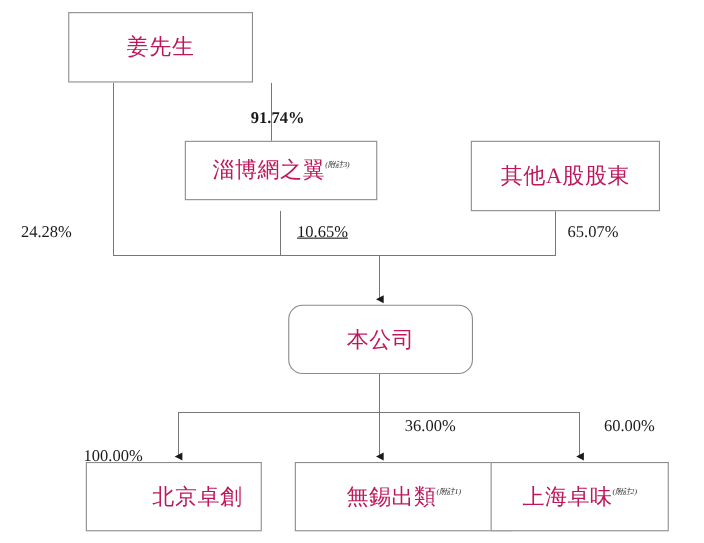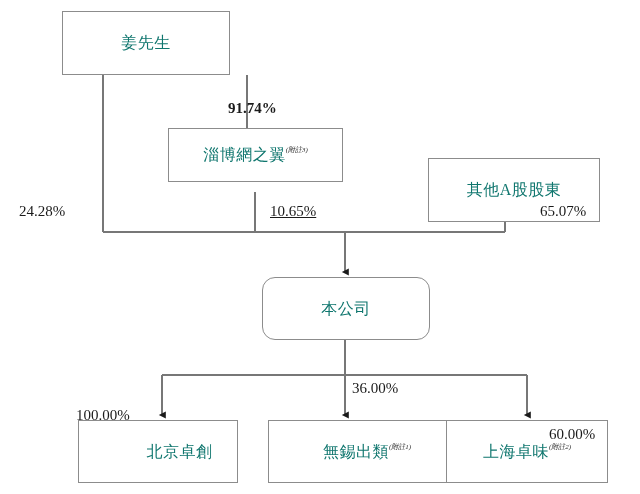--- a/index.html
+++ b/index.html
@@ -30,24 +30,24 @@
   .node-box {
     position: absolute;
     box-sizing: border-box;
     border: 1px solid #8c8c8c;
     background: #ffffff;
     display: flex;
     align-items: center;
     justify-content: center;
   }
   .node-label {
-    font-size: 16px;
+    font-size: 20px;
     line-height: 1;
     letter-spacing: 0.5px;
-    color: #0f766e;
+    color: #be185d;
     white-space: nowrap;
     position: relative;
     display: inline-block;
   }
   .node-note {
     font-size: 7px;
     letter-spacing: 0;
     vertical-align: super;
     position: relative;
     top: -5px;
@@ -104,21 +104,21 @@
 
   <div class="node-box" style="left:62px; top:11px; width:168px; height:64px;">
     <span class="node-label">姜先生</span>
   </div>
 
   <div class="node-box" style="left:168px; top:128px; width:175px; height:54px;align-items:center;">
     <span class="node-label">淄博網之翼</span>
       <span class="node-note">(附註3)</span>
   </div>
 
-  <div class="node-box" style="left:428px; top:128px; width:172px; height:64px;margin-top:30px;">
+  <div class="node-box" style="left:428px; top:128px; width:172px; height:64px;">
     <span class="node-label">其他A股股東</span>
   </div>
 
   <div class="node-box" style="left:262px; top:277px; width:168px; height:63px;border-radius:13px;">
     <span class="node-label">本公司</span>
   </div>
 
   <div class="node-box" style="left:78px; top:420px; width:160px; height:63px;padding-left:43px;">
     <span class="node-label">北京卓創</span>
   </div>
@@ -132,21 +132,21 @@
     <span class="node-label">上海卓味</span>
       <span class="node-note">(附註2)</span>
   </div>
 
   <span class="pct-label" style="left:228px; top:101px;font-weight:bold;">91.74%</span>
 
   <span class="pct-label" style="left:19px; top:204px;">24.28%</span>
 
   <span class="pct-label" style="left:270px; top:204px;text-decoration:underline;">10.65%</span>
 
-  <span class="pct-label" style="left:540px; top:204px;">65.07%</span>
+  <span class="pct-label" style="left:516px; top:204px;">65.07%</span>
 
   <span class="pct-label" style="left:76px; top:372px;margin-top:36px;">100.00%</span>
 
-  <span class="pct-label" style="left:352px; top:381px;">36.00%</span>
+  <span class="pct-label" style="left:368px; top:381px;">36.00%</span>
 
-  <span class="pct-label" style="left:549px; top:381px;margin-top:46px;">60.00%</span>
+  <span class="pct-label" style="left:549px; top:381px;">60.00%</span>
 
 </div>
 
 </body></html>

